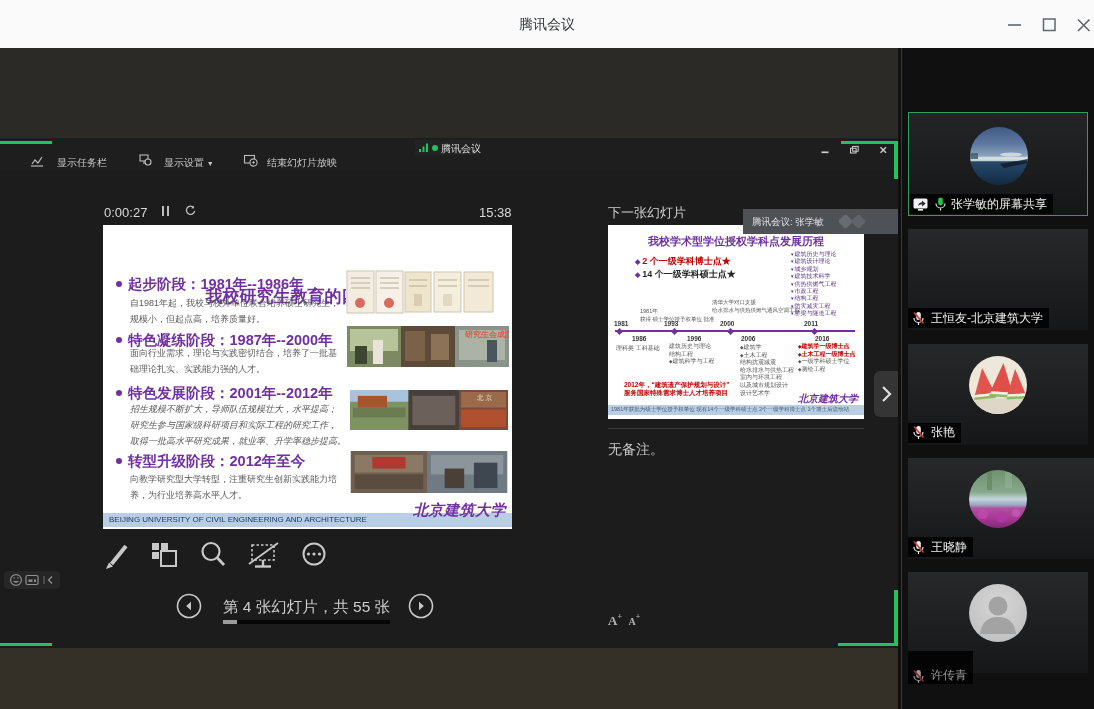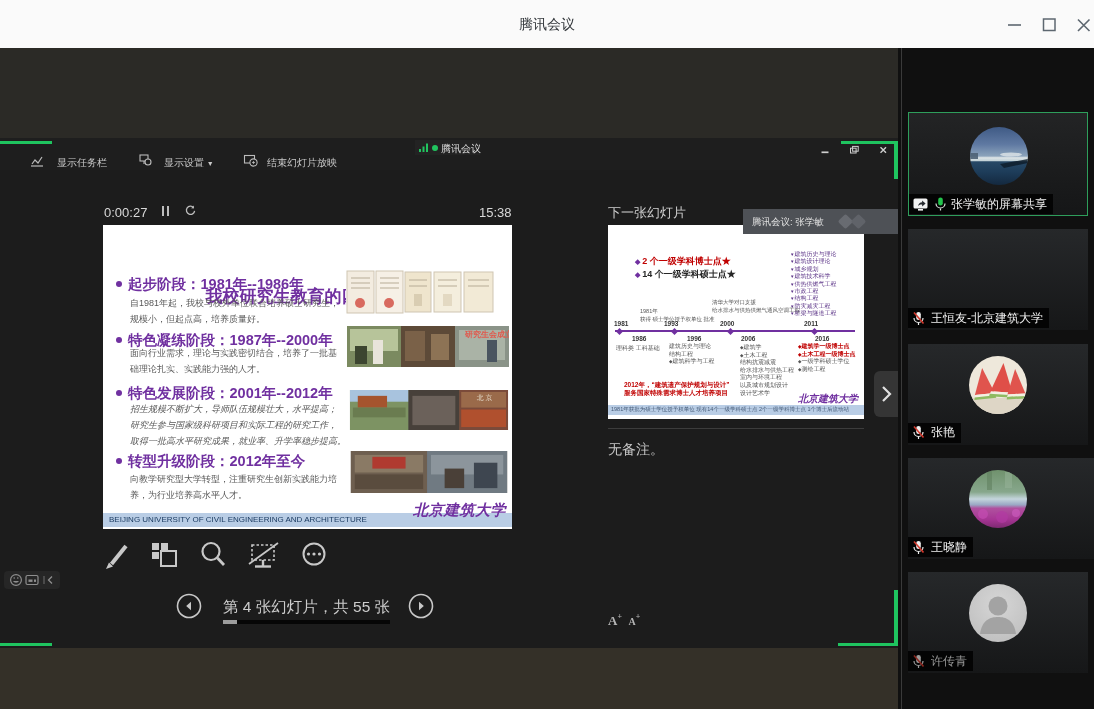--- a/index.html
+++ b/index.html
@@ -214,20 +214,21 @@
     <rect x="17" y="2.5" width="12" height="9" rx="1.5" fill="none" stroke="#8e8e8e" stroke-width="1.2"></rect>
     <rect x="19.5" y="6.5" width="4" height="2.4" fill="#8e8e8e"></rect>
     <rect x="25" y="6.5" width="2" height="2.4" fill="#8e8e8e"></rect>
     <line x1="35" y1="3" x2="35" y2="11" stroke="#6e6e6e" stroke-width="1"></line>
     <path d="M43 3.5 L39.5 7 L43 10.5" fill="none" stroke="#8e8e8e" stroke-width="1.3"></path>
   </svg>
 
   <div class="abs" style="left:608px;top:66px;font-size:13px;color:#cfcfcf;">下一张幻灯片</div>
 
   <div class="abs" id="thumb" style="left:608px;top:87px;width:256px;height:194px;background:#ffffff;overflow:hidden;">
+    <div class="abs" style="left:0;top:9px;width:256px;text-align:center;font-size:11px;font-weight:bold;color:#7030a0;white-space:nowrap;">我校学术型学位授权学科点发展历程</div>
     <div class="abs" style="left:27px;top:30px;font-size:9px;font-weight:bold;color:#c00000;white-space:nowrap;"><span style="color:#7030a0;font-size:7px;">◆ </span>2 个一级学科博士点★</div>
     <div class="abs" style="left:27px;top:43px;font-size:9px;font-weight:bold;color:#262626;white-space:nowrap;"><span style="color:#7030a0;font-size:7px;">◆ </span>14 个一级学科硕士点★</div>
     <div class="abs" style="left:182px;top:26px;font-size:6px;line-height:7.4px;color:#5a3286;white-space:nowrap;"><v>▼</v>建筑历史与理论<br><v>▼</v>建筑设计理论<br><v>▼</v>城乡规划<br><v>▼</v>建筑技术科学<br><v>▼</v>供热供燃气工程<br><v>▼</v>市政工程<br><v>▼</v>结构工程<br><v>▼</v>防灾减灾工程<br><v>▼</v>桥梁与隧道工程</div>
     <div class="abs" style="left:104px;top:74px;font-size:5.5px;line-height:7.5px;color:#555;white-space:nowrap;">清华大学对口支援<br>给水排水与供热供燃气通风空调工程</div>
     <div class="abs" style="left:32px;top:83px;font-size:5.5px;line-height:7.5px;color:#555;white-space:nowrap;">1981年<br>获得 硕士学位授予权单位 批准</div>
 
     <div class="abs" style="left:7px;top:105px;width:240px;height:1.6px;background:#7030a0;"></div>
     <div class="abs" style="left:9px;top:103.5px;width:5px;height:5px;background:#7030a0;transform:rotate(45deg);"></div>
     <div class="abs" style="left:64px;top:103.5px;width:5px;height:5px;background:#7030a0;transform:rotate(45deg);"></div>
     <div class="abs" style="left:120px;top:103.5px;width:5px;height:5px;background:#7030a0;transform:rotate(45deg);"></div>
@@ -400,21 +401,21 @@
       <defs>
           <radialGradient id="g5" cx="0.5" cy="0.35" r="0.8">
         <stop offset="0" stop-color="#d6d6d6"></stop>
             <stop offset="1" stop-color="#bcbcbc"></stop>
       </radialGradient>
         </defs>
       <circle cx="29" cy="29" r="29" fill="url(#g5)"></circle>
       <circle cx="29" cy="22" r="9.5" fill="#a3a3a3"></circle>
       <path d="M11 50 C13 36 21 33 29 33 C37 33 45 36 47 50 Z" fill="#a3a3a3"></path>
     </svg>
-    <div class="abs" style="left:0px;top:79px;height:20px;background:rgba(0,0,0,0.82);display:flex;align-items:center;padding:0 6px 0 4px;">
+    <div class="abs" style="left:0px;top:79px;height:33px;background:rgba(0,0,0,0.82);display:flex;align-items:flex-end;padding:0 6px 0 4px;">
       <svg style="width:13px;height:15px;opacity:0.65;" viewBox="0 0 13 15">
         <rect x="4.2" y="1" width="4.6" height="8" rx="2.3" fill="#f0f0f0"></rect>
         <path d="M2 7 a4.5 4.5 0 0 0 9 0" fill="none" stroke="#f0f0f0" stroke-width="1.2"></path>
         <line x1="6.5" y1="12" x2="6.5" y2="14" stroke="#f0f0f0" stroke-width="1.2"></line>
         <line x1="2" y1="1.5" x2="11.5" y2="12.5" stroke="#d33a2e" stroke-width="1.6"></line>
       </svg>
       <span style="font-size:12px;color:#9a9a9a;margin-left:6px;white-space:nowrap;">许传青</span>
     </div>
   </div>
 </div>

